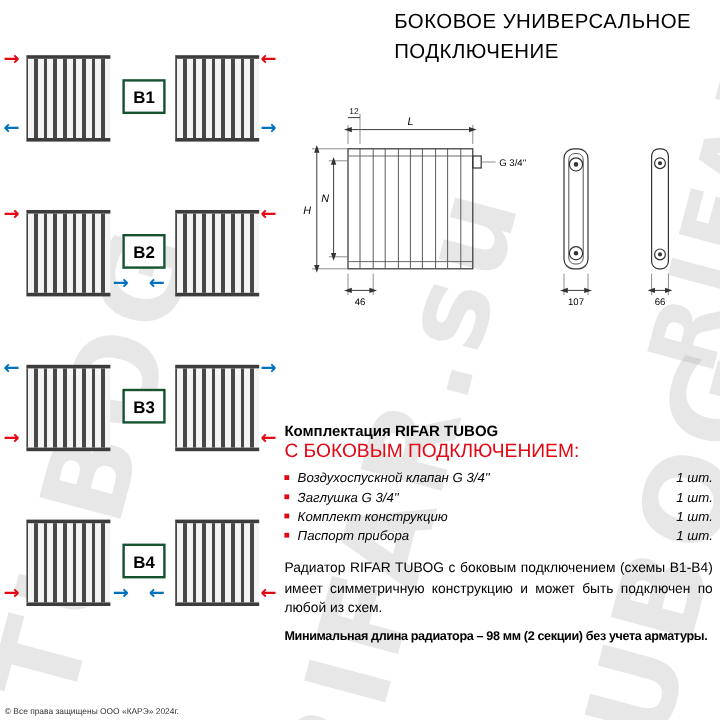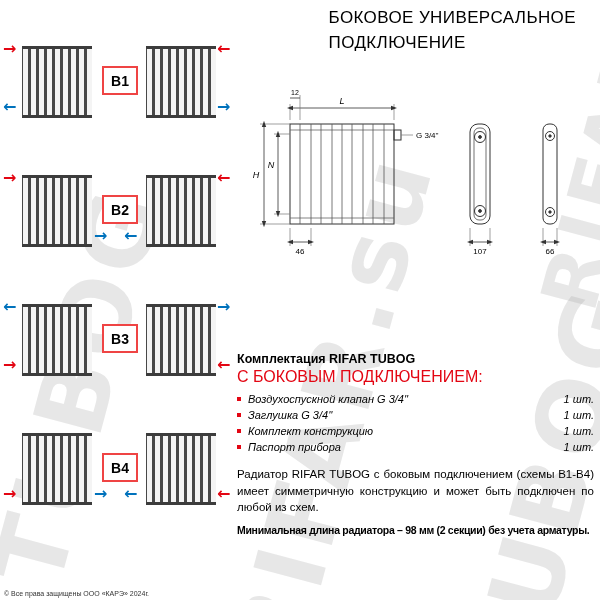--- a/index.html
+++ b/index.html
@@ -21,21 +21,21 @@
          font-size:17px;font-weight:normal;line-height:1.45;letter-spacing:.4px;}
   
   .schemes{position:absolute;left:6px;top:42px;width:236px;}
   .scheme-row{position:relative;width:232px;height:74px;margin-bottom:55px;}
   .radiator{position:absolute;top:4px;width:70px;height:66px;
             border-top:3px solid #3c3c3c;border-bottom:3px solid #3c3c3c;
             background:repeating-linear-gradient(90deg,#474747 0 1.5px,#f4f4f4 1.5px 6.5px,#474747 6.5px 8px);}
   .rad-left{left:16px;}
   .rad-right{left:140px;}
   .scheme-label{position:absolute;left:96px;top:24px;width:32px;height:25px;
-                border:2px solid #ef4444;background:#fff;display:flex;align-items:center;
+                border:2px solid #14532d;background:#fff;display:flex;align-items:center;
                 justify-content:center;font-weight:bold;font-size:14px;}
   .arrow{position:absolute;font-weight:bold;font-size:16px;line-height:1;
          font-family:"DejaVu Sans",sans-serif;}
   .ax-ol{left:-3px;}  .ax-il{left:88px;}  .ax-ir{left:118px;}  .ax-or{left:211px;}
   .ay-top{top:-1px;}  .ay-bottom{bottom:1px;}
   
   .techdraw{position:absolute;left:248px;top:88px;}
   .techdraw text{fill:#000;stroke:none;font-family:"Liberation Sans",sans-serif;}
   .drawing-caption{position:absolute;left:254px;top:270px;width:330px;
                    font-size:9.5px;font-style:italic;color:#111;}

